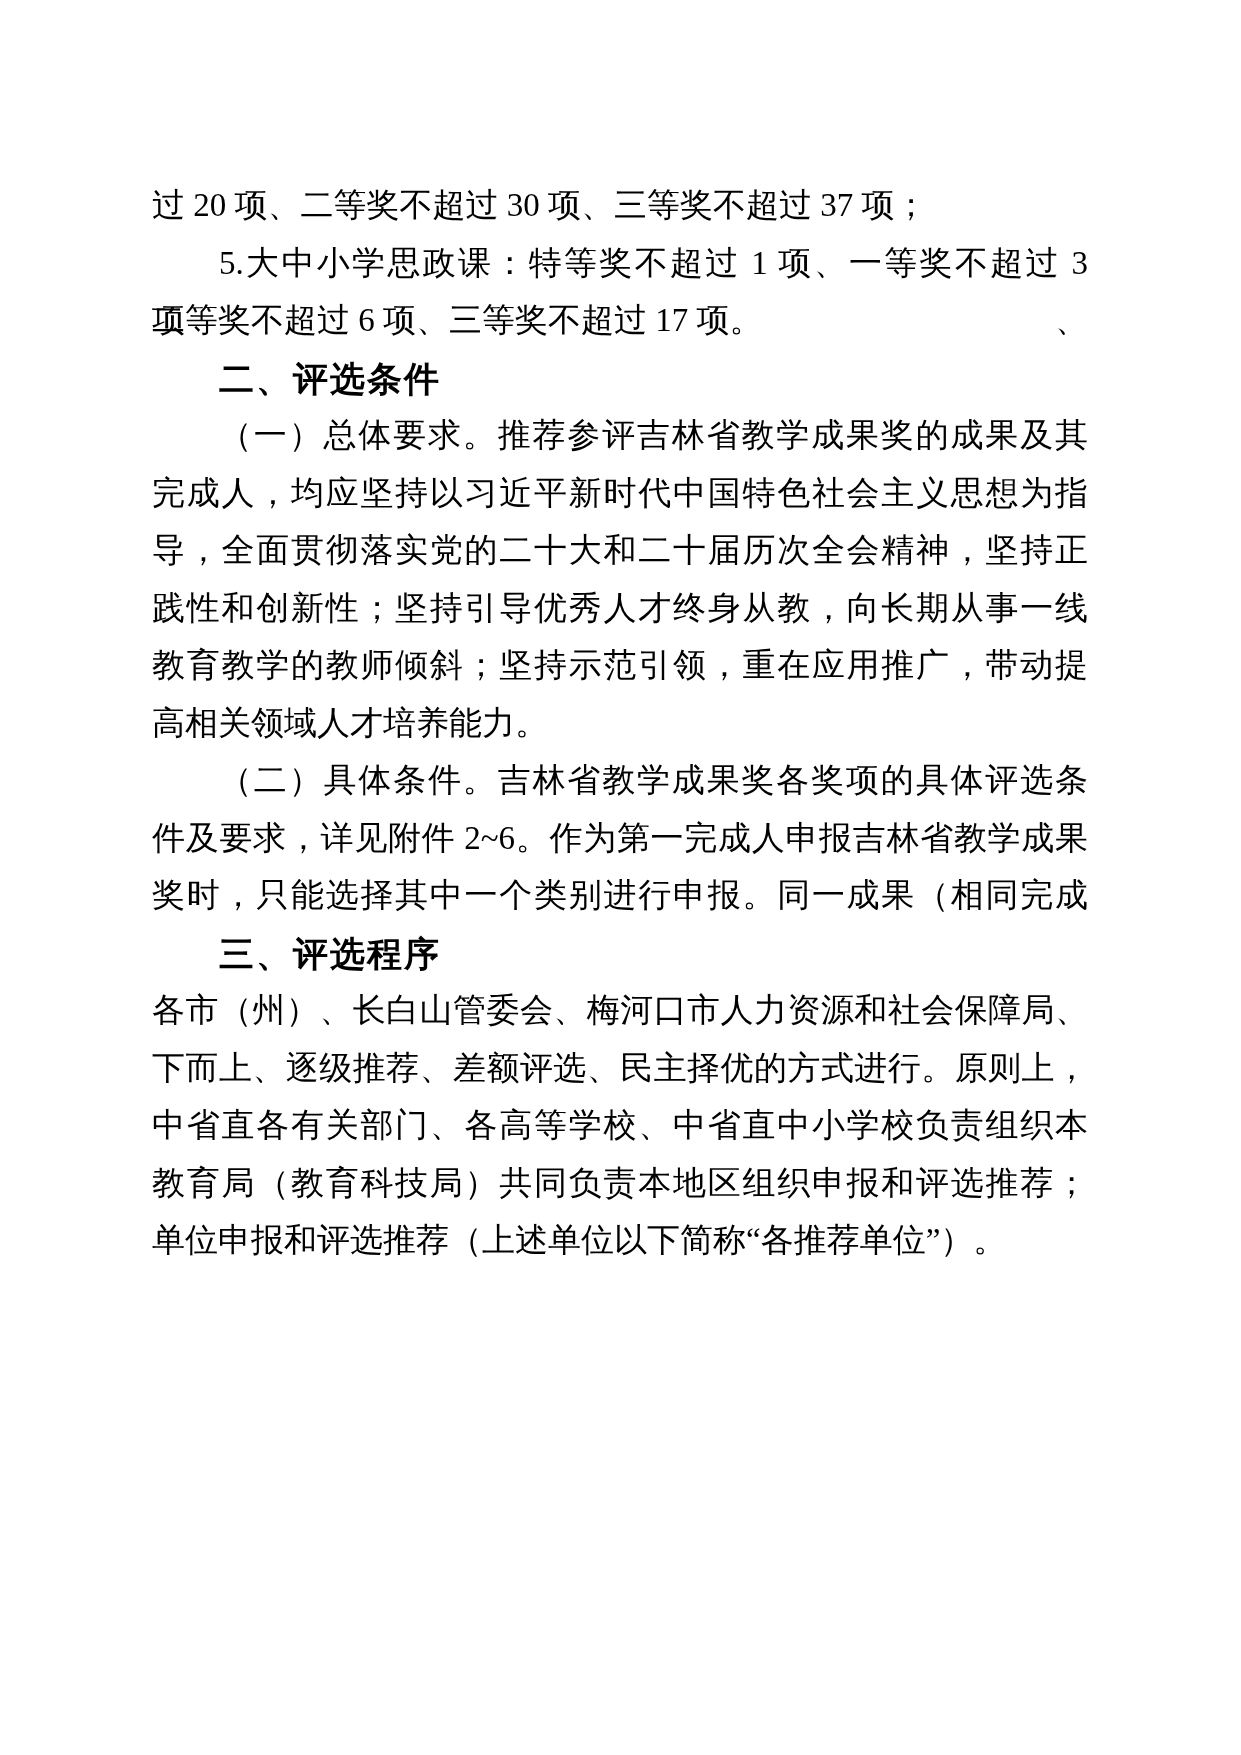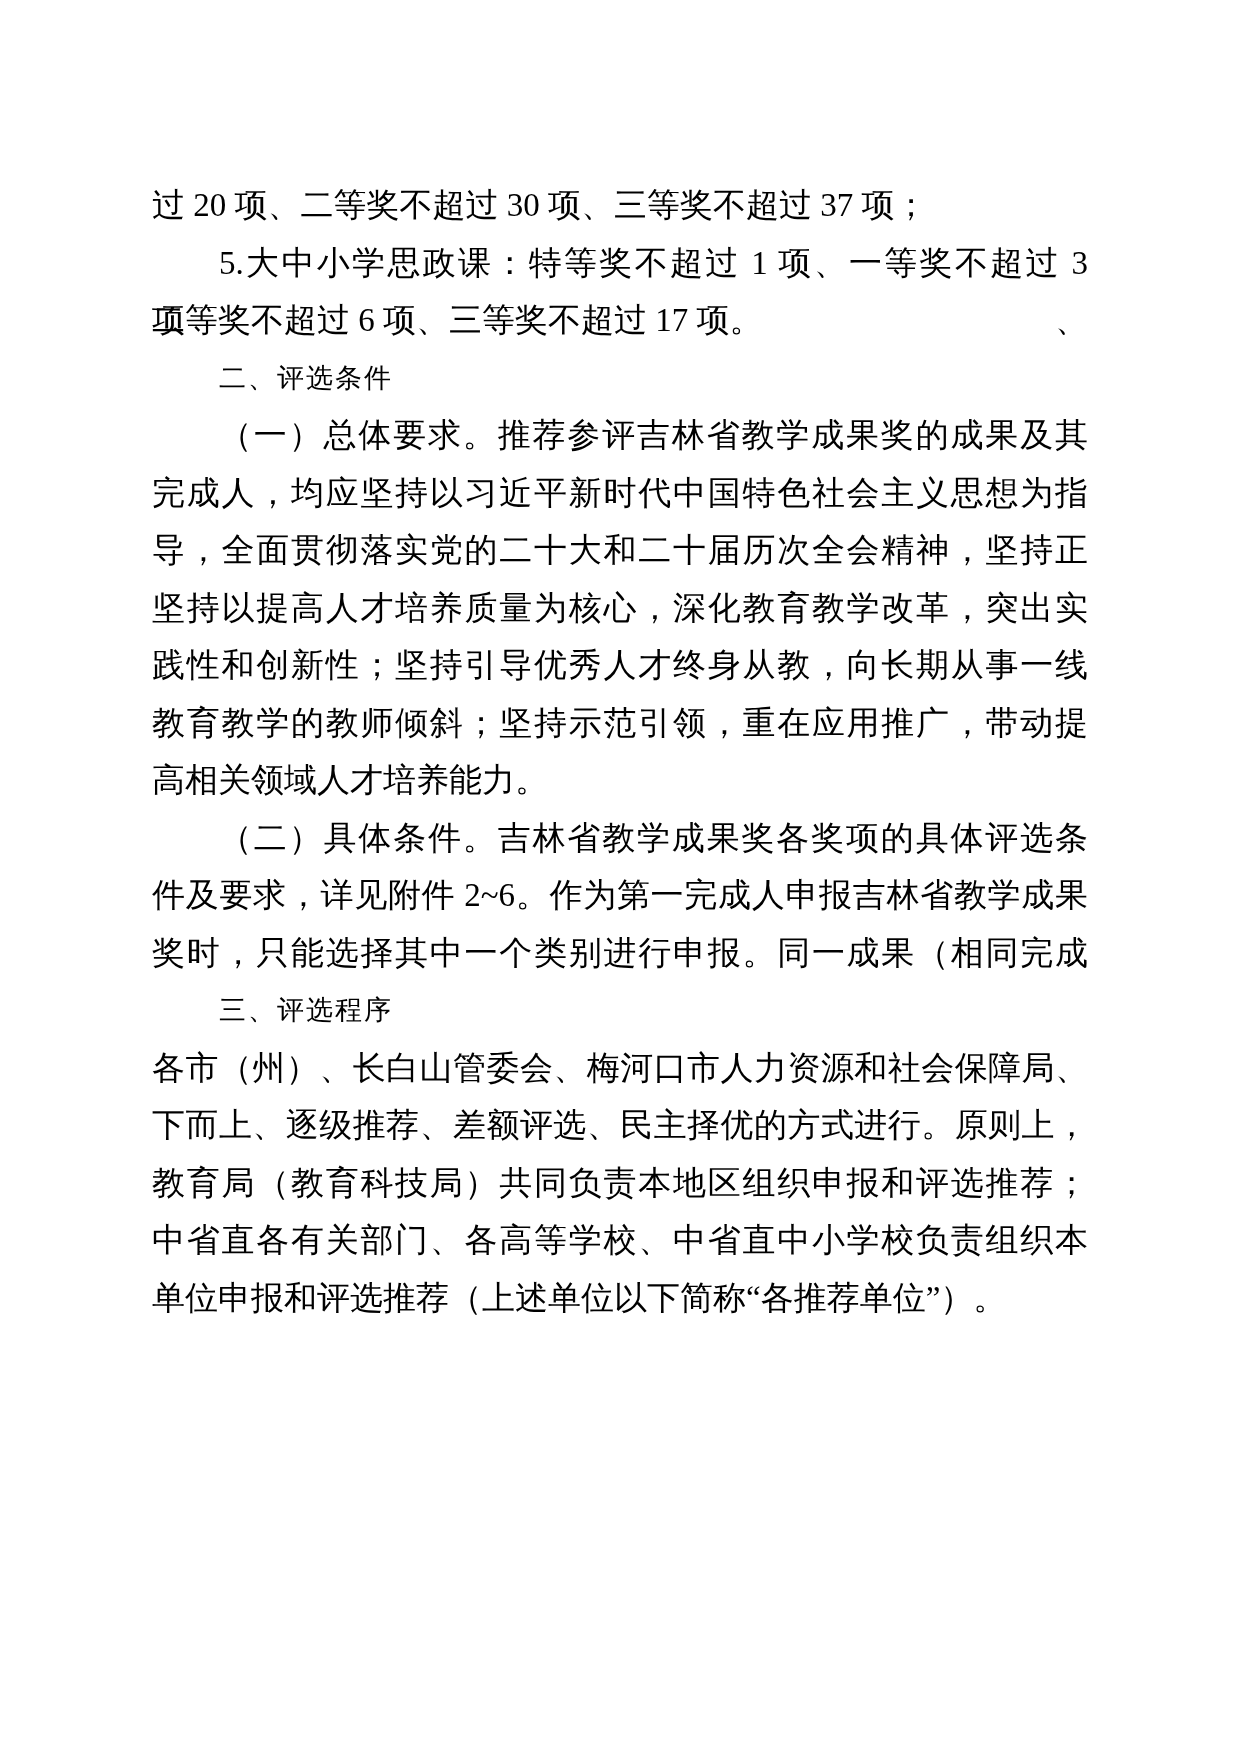--- a/index.html
+++ b/index.html
@@ -33,22 +33,22 @@
   }
   .line.fill {
     text-align: justify;
     text-align-last: justify;
   }
   .line.indent {
     text-indent: 67px;
   }
   .line.heading {
     font-family: "Liberation Sans", "DejaVu Sans", sans-serif;
-    font-weight: 400;
-    font-size: 27px;
+    font-weight: 700;
+    font-size: 35px;
     letter-spacing: 2px;
   }
   .page-number {
     position: absolute;
     top: 1608px;
     right: 153px;
     height: 44px;
     line-height: 44px;
     font-size: 31px;
     font-family: "Liberation Serif", "DejaVu Serif", serif;
@@ -60,28 +60,27 @@
 
 <div class="page">
   <div class="doc-body">
       <div class="line">过 20 项、二等奖不超过 30 项、三等奖不超过 37 项；</div>
       <div class="line indent fill">5.大中小学思政课：特等奖不超过 1 项、一等奖不超过 3 项、</div>
       <div class="line">二等奖不超过 6 项、三等奖不超过 17 项。</div>
       <div class="line heading indent">二、评选条件</div>
       <div class="line indent fill">（一）总体要求。推荐参评吉林省教学成果奖的成果及其</div>
       <div class="line fill">完成人，均应坚持以习近平新时代中国特色社会主义思想为指</div>
       <div class="line fill">导，全面贯彻落实党的二十大和二十届历次全会精神，坚持正</div>
-      <div class="line fill">坚持以提高人才培养质量为核心，深化教育教学改革，突出实</div>
       <div class="line fill">践性和创新性；坚持引导优秀人才终身从教，向长期从事一线</div>
       <div class="line fill">教育教学的教师倾斜；坚持示范引领，重在应用推广，带动提</div>
       <div class="line">高相关领域人才培养能力。</div>
       <div class="line indent fill">（二）具体条件。吉林省教学成果奖各奖项的具体评选条</div>
       <div class="line fill">件及要求，详见附件 2~6。作为第一完成人申报吉林省教学成果</div>
       <div class="line fill">奖时，只能选择其中一个类别进行申报。同一成果（相同完成</div>
       <div class="line heading indent">三、评选程序</div>
       <div class="line fill">各市（州）、长白山管委会、梅河口市人力资源和社会保障局、</div>
       <div class="line fill">下而上、逐级推荐、差额评选、民主择优的方式进行。原则上，</div>
+      <div class="line fill">中省直各有关部门、各高等学校、中省直中小学校负责组织本</div>
       <div class="line fill">教育局（教育科技局）共同负责本地区组织申报和评选推荐；</div>
-      <div class="line fill">中省直各有关部门、各高等学校、中省直中小学校负责组织本</div>
       <div class="line">单位申报和评选推荐（上述单位以下简称“各推荐单位”）。</div>
     </div>
   <div class="page-number">— 3 —</div>
 </div>
 
 </body></html>

